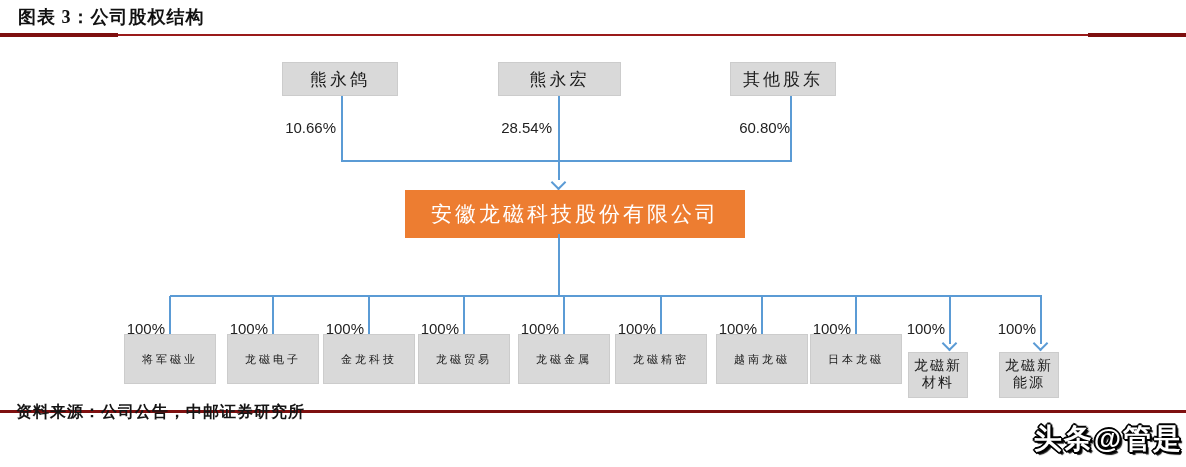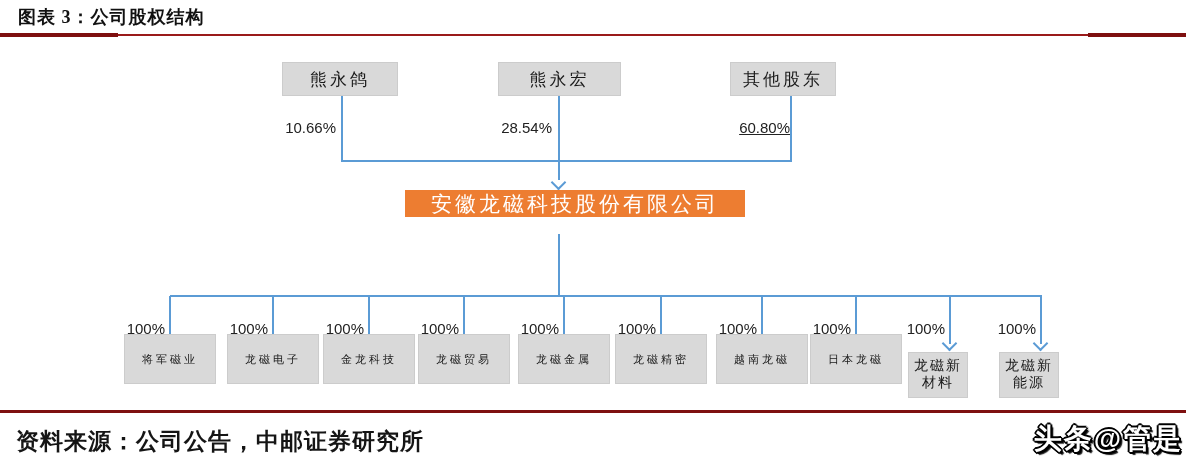--- a/index.html
+++ b/index.html
@@ -43,30 +43,30 @@
     font-family:"Liberation Sans", sans-serif;
     text-align:right;
   }
 
   
   .shbox1{left:282px;top:62px;width:116px;height:34px;}
   .shbox2{left:498px;top:62px;width:123px;height:34px;}
   .shbox3{left:730px;top:62px;width:106px;height:34px;}
   .shpct1{left:276px;top:119px;width:60px;}
   .shpct2{left:492px;top:119px;width:60px;}
-  .shpct3{left:730px;top:119px;width:60px;text-decoration:underline;}
+  .shpct3{left:730px;top:119px;width:60px;}
   .v-sh1{left:341px;top:96px;height:66px;}
   .v-sh2{left:558px;top:96px;height:84px;}
   .v-sh3{left:790px;top:96px;height:66px;}
   .h-top{left:341px;top:160px;width:451px;}
   .chev-company{left:553px;top:177px;}
 
   
   .company{
-    position:absolute;left:405px;top:190px;width:340px;height:27px;
+    position:absolute;left:405px;top:190px;width:340px;height:48px;
     background:#ed7d31;color:#ffffff;
     display:flex;align-items:center;justify-content:center;
     font-size:21px;letter-spacing:3px;
   }
   .v-company{left:558px;top:234px;height:62px;}
   .h-bottom{left:170px;top:295px;width:872px;}
 
   
   .sub-col{position:absolute;top:296px;width:104px;height:106px;}
   .sub-arrow{left:51px;top:0;height:48px;}
@@ -77,22 +77,22 @@
     width:92px;height:50px;font-size:11px;
   }
   .sub-col.narrow .sub-box{
     margin-top:56px;margin-left:10px;
     width:60px;height:46px;font-size:14px;line-height:1.2;letter-spacing:2px;
   }
   .sub-col.narrow .sub-box span{display:inline-block;max-width:50px;}
 
   
   .source{
-    position:absolute;left:16px;top:426px;
-    font-size:23px;font-weight:bold;color:#151515;letter-spacing:1px;
+    position:absolute;left:16px;top:402px;
+    font-size:16px;font-weight:bold;color:#151515;letter-spacing:1px;
   }
   .watermark{
     position:absolute;right:3px;top:420px;
     font-size:28px;font-weight:bold;color:#ffffff;
     font-family:"Liberation Sans", sans-serif;
     letter-spacing:2px;
     text-shadow:-2px 0 #000,2px 0 #000,0 -2px #000,0 2px #000,
                 -1px -1px #000,1px -1px #000,-1px 1px #000,2px 2px #000,3px 3px 1px #1a1a1a;
   }
 </style>

